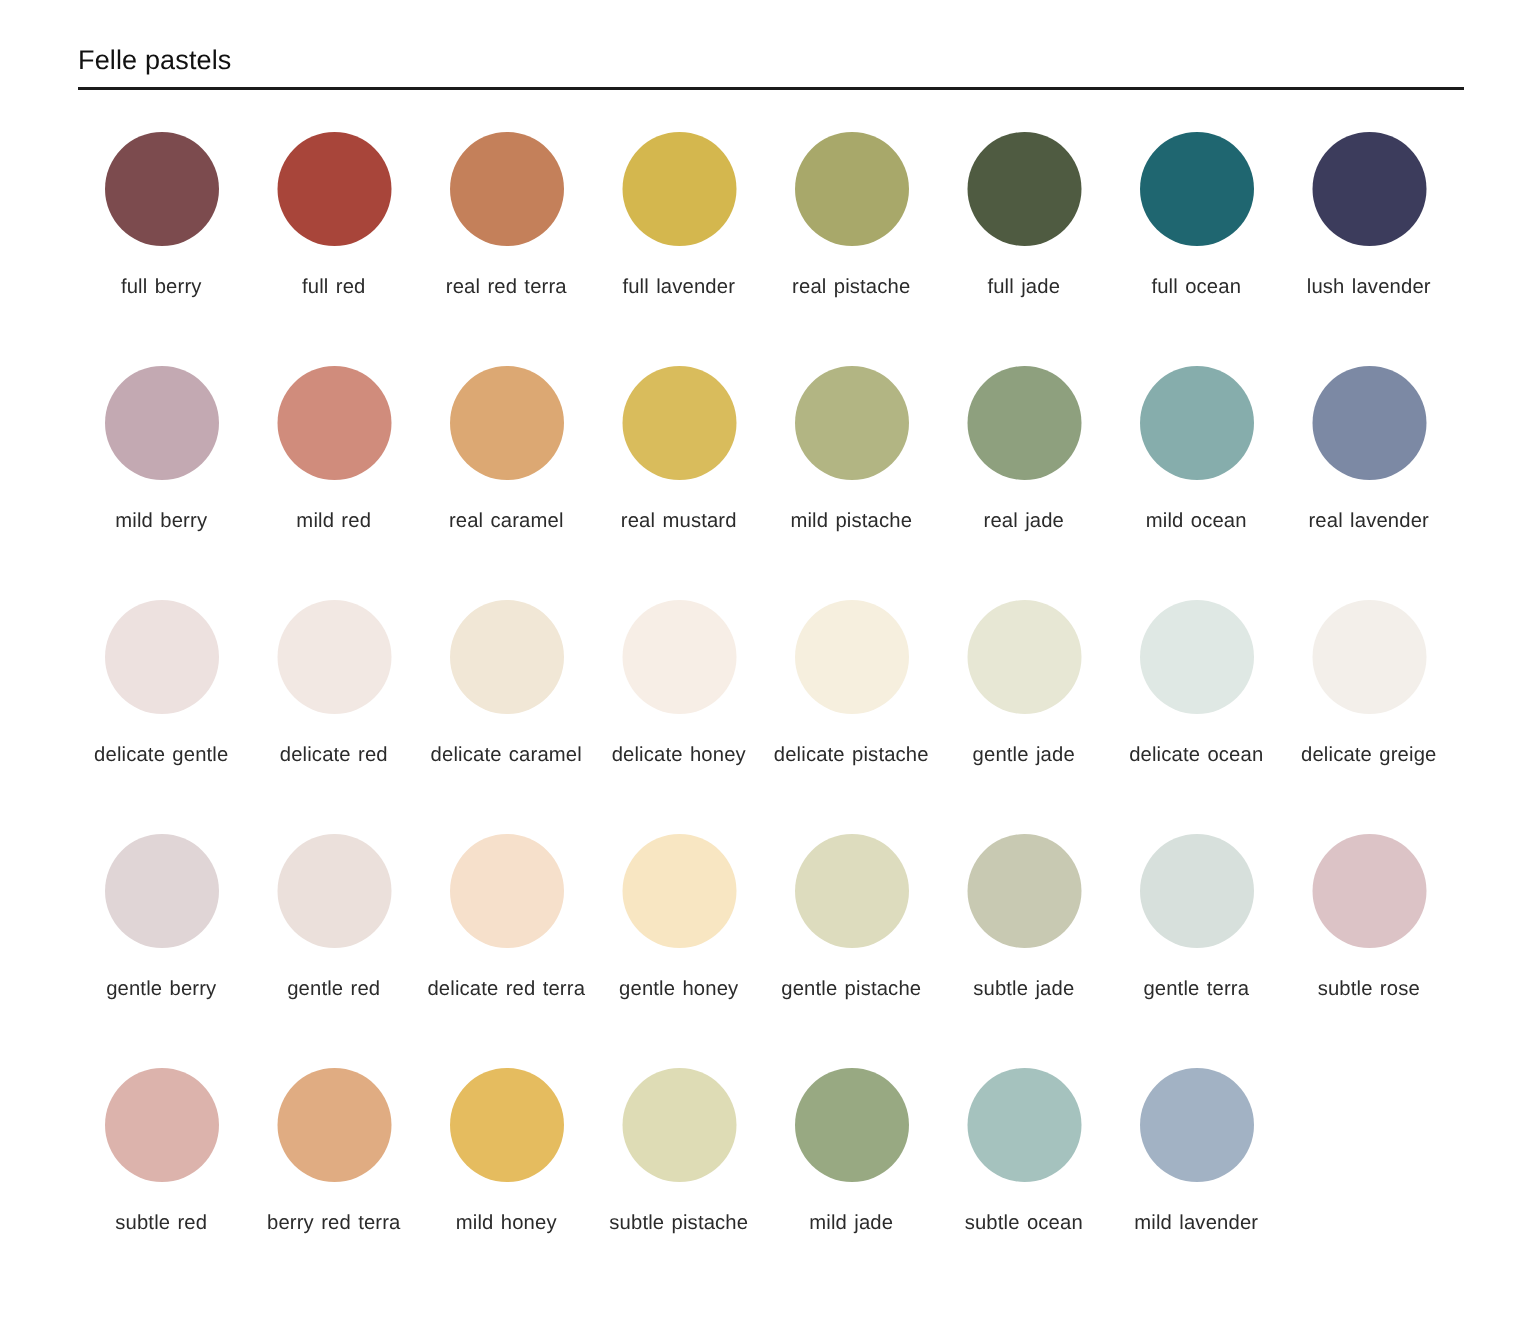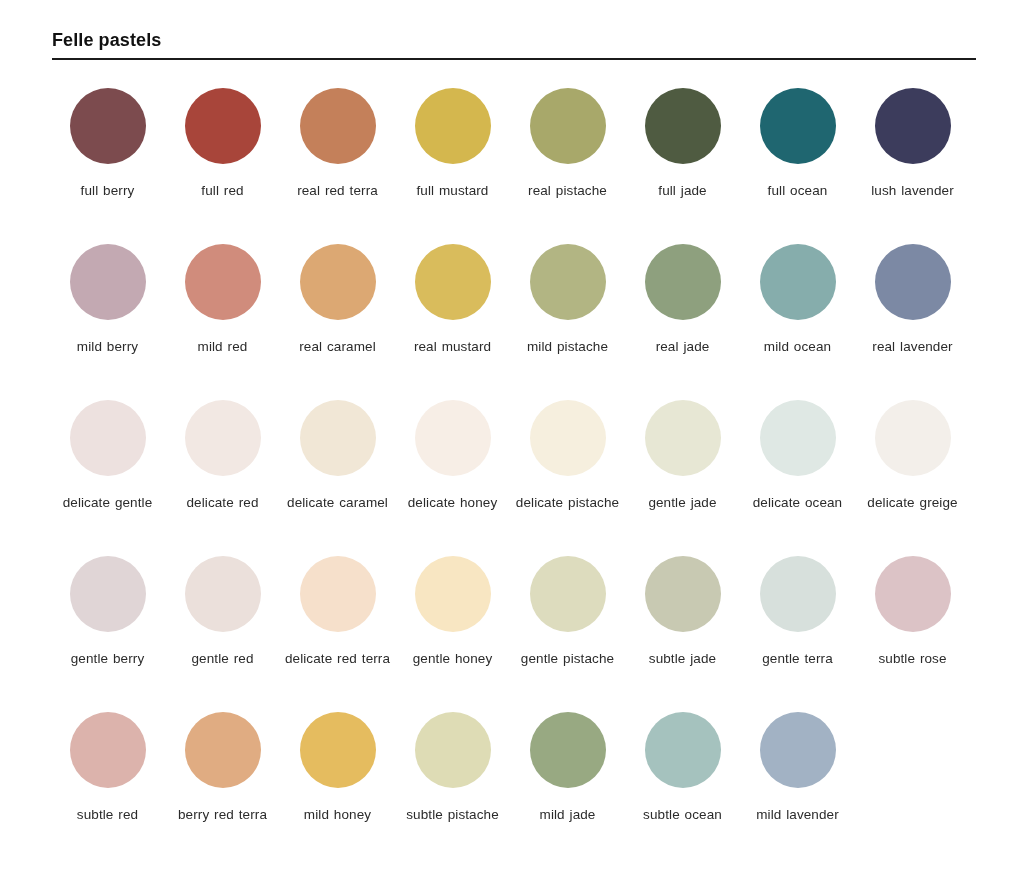--- a/index.html
+++ b/index.html
@@ -23,21 +23,21 @@
     position: relative;
   }
 
   .header {
     margin: 0 48px 0 50px;
     padding-top: 30px;
   }
 
   .page-title {
     font-size: 18px;
-    font-weight: bold;
+    font-weight: normal;
     letter-spacing: 0.1px;
     color: #111111;
     margin: 0 0 6px 2px;
     line-height: 1.2;
   }
 
   .title-rule {
     height: 2px;
     background: #1b1b1b;
     width: 924px;
@@ -99,21 +99,21 @@
       <div class="swatch-cell row-1">
         <div class="swatch-dot" style="background-color: rgb(168, 69, 58);"></div>
         <div class="swatch-label">full red</div>
       </div>
       <div class="swatch-cell row-1">
         <div class="swatch-dot" style="background-color: rgb(196, 128, 90);"></div>
         <div class="swatch-label">real red terra</div>
       </div>
       <div class="swatch-cell row-1">
         <div class="swatch-dot" style="background-color: rgb(212, 183, 78);"></div>
-        <div class="swatch-label">full mustard</div>
+        <div class="swatch-label">full lavender</div>
       </div>
       <div class="swatch-cell row-1">
         <div class="swatch-dot" style="background-color: rgb(168, 168, 106);"></div>
         <div class="swatch-label">real pistache</div>
       </div>
       <div class="swatch-cell row-1">
         <div class="swatch-dot" style="background-color: rgb(79, 91, 65);"></div>
         <div class="swatch-label">full jade</div>
       </div>
       <div class="swatch-cell row-1">

